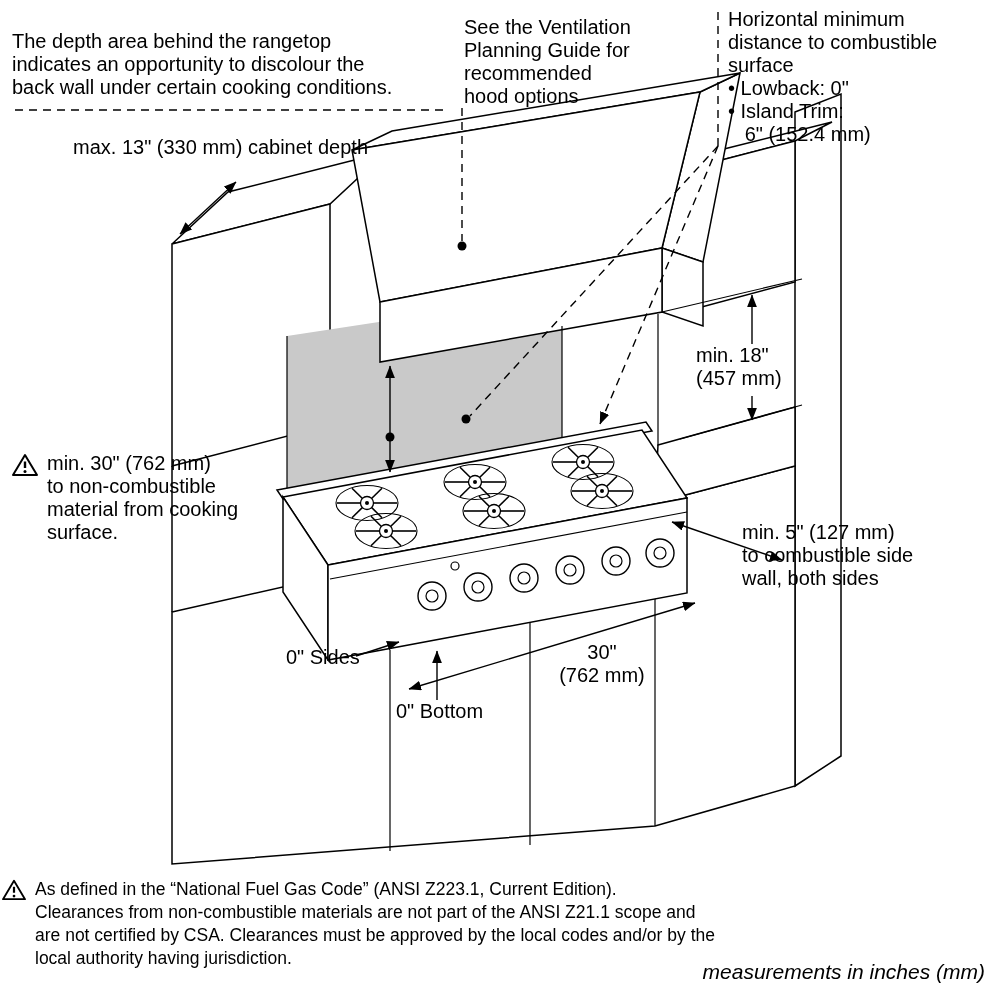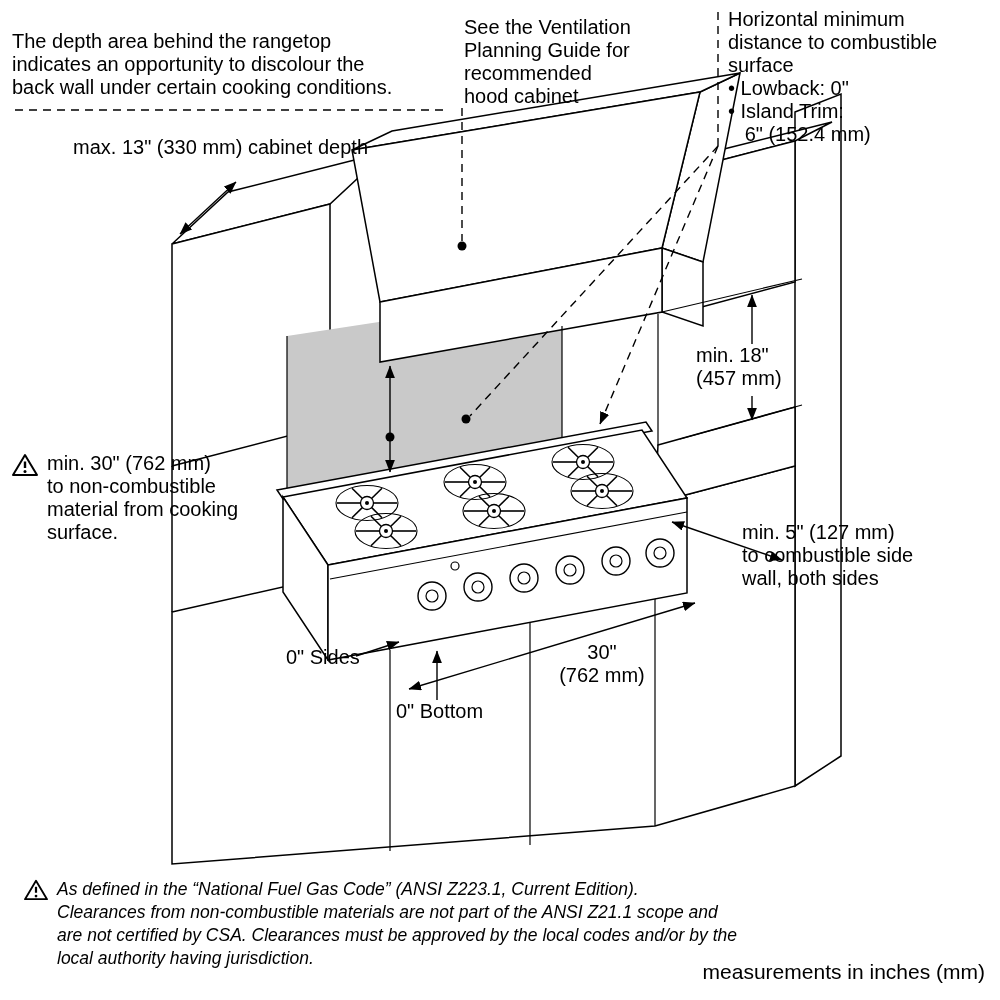--- a/index.html
+++ b/index.html
@@ -1,34 +1,34 @@
 <!DOCTYPE html>
 <html><head>
 <meta charset="utf-8">
 <style>
   html,body{margin:0;padding:0;background:#fff;}
   .stage{position:relative;width:1000px;height:1000px;background:#ffffff;
          font-family:"Liberation Sans",sans-serif;color:#000;overflow:hidden;}
   svg.diagram{position:absolute;left:0;top:0;}
   .ann{position:absolute;font-size:20px;line-height:1.15;white-space:pre-line;color:#000;}
   .small{font-size:17.5px;line-height:1.32;}
-  .units{font-size:21px;}
+  .units{font-size:21px;font-style:italic;}
   .iconrow{display:flex;align-items:flex-start;gap:9px;}
   .iconrow svg{flex:0 0 auto;margin-top:1px;}
   #ann-discolour{left:12px;top:30px;width:455px;}
   #ann-ventilation{left:464px;top:16px;width:200px;}
   #ann-horizontal{left:728px;top:8px;width:262px;}
   #ann-cabdepth{left:73px;top:136px;width:360px;}
   #ann-min18{left:696px;top:344px;width:120px;}
   #ann-min30{left:12px;top:452px;width:275px;}
   #ann-min5{left:742px;top:521px;width:235px;}
   #ann-zsides{left:286px;top:646px;}
   #ann-zbottom{left:396px;top:700px;}
   #ann-w30{left:532px;top:641px;width:140px;text-align:center;}
-  #footnote{left:24px;top:878px;width:965px;font-style:italic;}
+  #footnote{left:2px;top:878px;width:965px;}
   #units-note{position:absolute;right:15px;top:960px;width:430px;text-align:right;}
 </style>
 </head>
 <body>
 
 <div class="stage">
 
   <svg class="diagram" width="1000" height="1000" viewBox="0 0 1000 1000">
     <defs>
       <marker id="ah" markerWidth="9" markerHeight="7" refX="8.6" refY="3.5" orient="auto-start-reverse">
@@ -139,21 +139,21 @@
       <circle cx="390" cy="437" r="4.5"></circle>
     </g>
   </svg>
 
   <div class="ann" id="ann-discolour">The depth area behind the rangetop
 indicates an opportunity to discolour the
 back wall under certain cooking conditions.</div>
   <div class="ann" id="ann-ventilation">See the Ventilation
 Planning Guide for
 recommended
-hood cabinet</div>
+hood options</div>
   <div class="ann" id="ann-horizontal">Horizontal minimum
 distance to combustible
 surface
 • Lowback: 0"
 • Island Trim:
 &nbsp;&nbsp;&nbsp;6" (152.4 mm)</div>
   <div class="ann" id="ann-cabdepth">max. 13" (330 mm) cabinet depth</div>
   <div class="ann" id="ann-min18">min. 18"
 (457 mm)</div>
 

